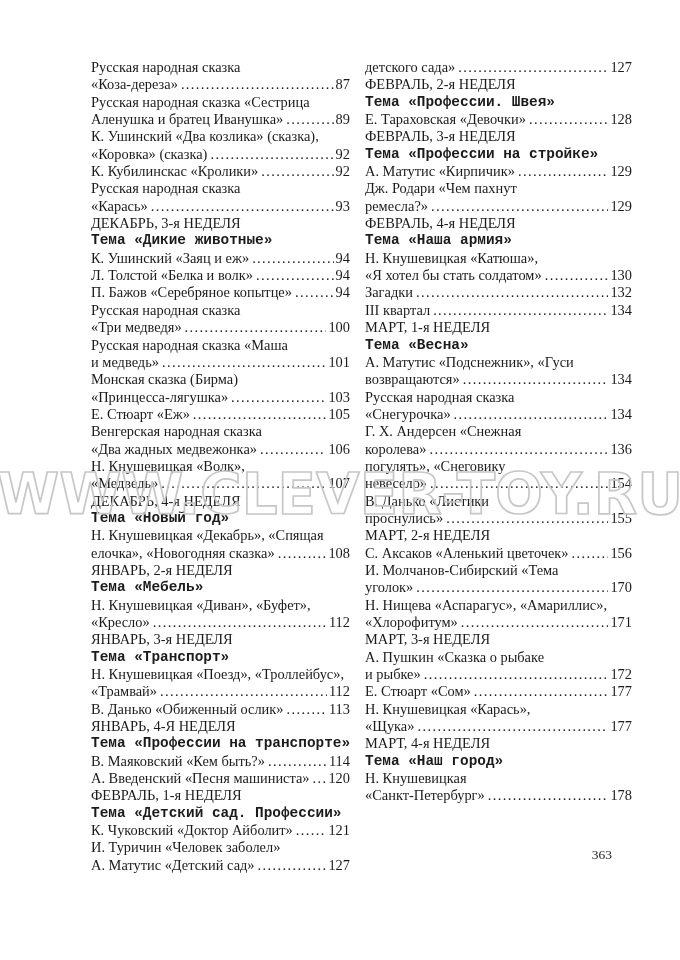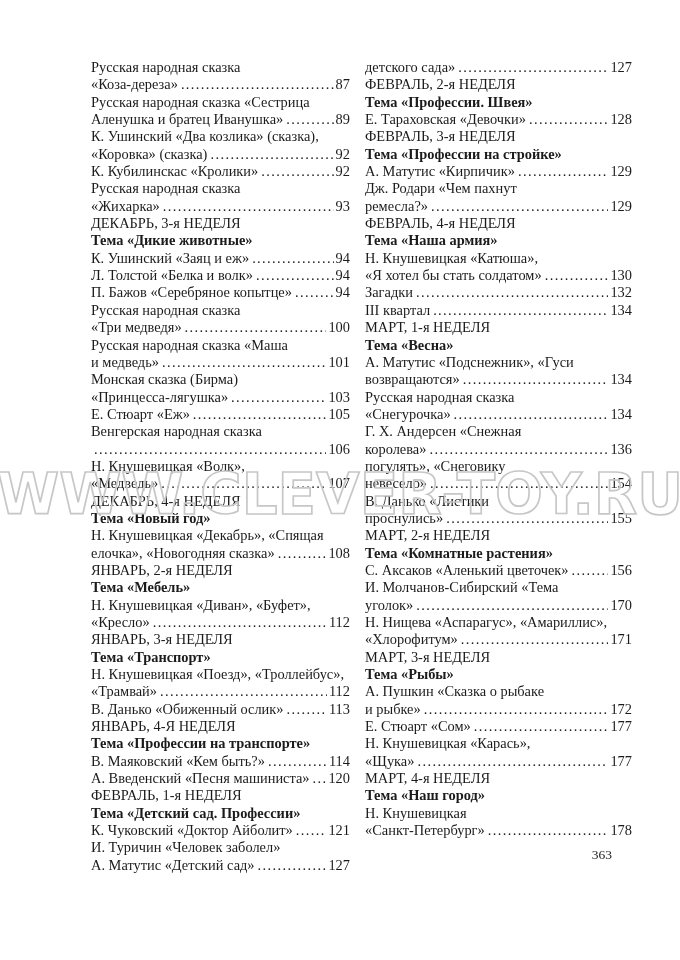--- a/index.html
+++ b/index.html
@@ -20,21 +20,21 @@
   #col-left  { left:71px;  width:259px; }
   #col-right { left:345px; width:267px; }
   .line {
     display:flex;
     align-items:baseline;
     height:17.35px;
     line-height:17.35px;
     white-space:nowrap;
   }
   .line .txt { flex:0 0 auto; }
-  .line.theme { font-weight:bold; }
+  .line.theme { font-weight:bold;font-family:Liberation Mono, monospace; }
   .line .dots {
     flex:1 1 auto;
     overflow:hidden;
     min-width:6px;
     margin:0 2px 0 3px;
     color:#1b1b1b;
   }
   .line .dots::after {
     content:"....................................................................................";
     letter-spacing:1.4px;
@@ -94,21 +94,21 @@
     </div>
     <div class="line">
       <span class="txt">К. Кубилинскас «Кролики»</span>
       <span class="dots"></span>
       <span class="pg">92</span>
     </div>
     <div class="line">
       <span class="txt">Русская народная сказка</span>
     </div>
     <div class="line">
-      <span class="txt">«Жихарка»</span>
+      <span class="txt">«Карась»</span>
       <span class="dots"></span>
       <span class="pg">93</span>
     </div>
     <div class="line">
       <span class="txt">ДЕКАБРЬ, 3-я НЕДЕЛЯ</span>
     </div>
     <div class="line theme">
       <span class="txt">Тема «Дикие животные»</span>
     </div>
     <div class="line">
@@ -152,20 +152,21 @@
     </div>
     <div class="line">
       <span class="txt">Е. Стюарт «Еж»</span>
       <span class="dots"></span>
       <span class="pg">105</span>
     </div>
     <div class="line">
       <span class="txt">Венгерская народная сказка</span>
     </div>
     <div class="line">
+      <span class="txt">«Два жадных медвежонка»</span>
       <span class="dots"></span>
       <span class="pg">106</span>
     </div>
     <div class="line">
       <span class="txt">Н. Кнушевицкая «Волк»,</span>
     </div>
     <div class="line">
       <span class="txt">«Медведь»</span>
       <span class="dots"></span>
       <span class="pg">107</span>
@@ -355,23 +356,20 @@
       <span class="txt">В. Данько «Листики</span>
     </div>
     <div class="line">
       <span class="txt">проснулись»</span>
       <span class="dots"></span>
       <span class="pg">155</span>
     </div>
     <div class="line">
       <span class="txt">МАРТ, 2-я НЕДЕЛЯ</span>
     </div>
-    <div class="line theme">
-      <span class="txt">Тема «Комнатные растения»</span>
-    </div>
     <div class="line">
       <span class="txt">С. Аксаков «Аленький цветочек»</span>
       <span class="dots"></span>
       <span class="pg">156</span>
     </div>
     <div class="line">
       <span class="txt">И. Молчанов-Сибирский «Тема</span>
     </div>
     <div class="line">
       <span class="txt">уголок»</span>
@@ -381,23 +379,20 @@
     <div class="line">
       <span class="txt">Н. Нищева «Аспарагус», «Амариллис»,</span>
     </div>
     <div class="line">
       <span class="txt">«Хлорофитум»</span>
       <span class="dots"></span>
       <span class="pg">171</span>
     </div>
     <div class="line">
       <span class="txt">МАРТ, 3-я НЕДЕЛЯ</span>
-    </div>
-    <div class="line theme">
-      <span class="txt">Тема «Рыбы»</span>
     </div>
     <div class="line">
       <span class="txt">А. Пушкин «Сказка о рыбаке</span>
     </div>
     <div class="line">
       <span class="txt">и рыбке»</span>
       <span class="dots"></span>
       <span class="pg">172</span>
     </div>
     <div class="line">

